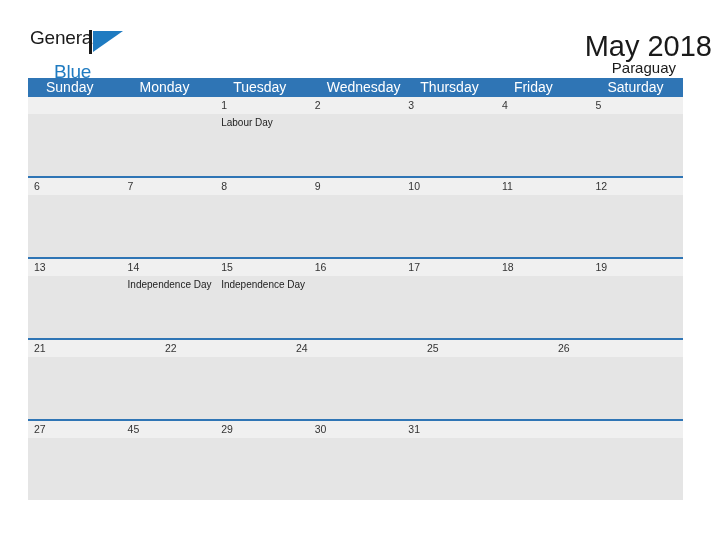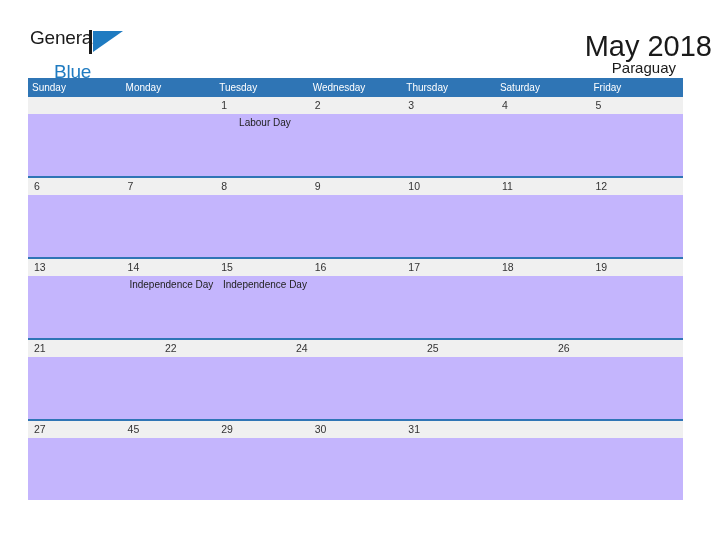--- a/index.html
+++ b/index.html
@@ -115,23 +115,23 @@
   }
 
   .weekday-row {
     display: flex;
     background: #2f75b5;
     height: 19px;
   }
   .weekday {
     flex: 1 1 0;
     color: #ffffff;
-    font-size: 10px;
+    font-size: 14px;
     line-height: 19px;
-    padding-left: 4px;
+    padding-left: 18px;
     box-sizing: border-box;
     white-space: nowrap;
     overflow: hidden;
   }
 
   .week-row {
     position: relative;
     height: 81px;
     border-bottom: 2px solid #2f75b5;
     box-sizing: border-box;
@@ -150,22 +150,21 @@
     font-size: 10.5px;
     line-height: 17px;
     color: #333333;
     padding-left: 6px;
     box-sizing: border-box;
   }
 
   .events-band {
     display: flex;
     height: 62px;
-    background: #c4b5fd;
-    text-align: center;
+    background: #e5e5e5;
   }
   .event-cell {
     flex: 1 1 0;
     padding-left: 6px;
     padding-top: 2px;
     box-sizing: border-box;
     font-size: 10px;
     line-height: 13px;
     color: #222222;
     overflow: hidden;
@@ -195,22 +194,22 @@
   </div>
 
   <div class="calendar">
 
     <div class="weekday-row">
       <div class="weekday">Sunday</div>
       <div class="weekday">Monday</div>
       <div class="weekday">Tuesday</div>
       <div class="weekday">Wednesday</div>
       <div class="weekday">Thursday</div>
+      <div class="weekday">Friday</div>
       <div class="weekday">Saturday</div>
-      <div class="weekday">Friday</div>
     </div>
 
     <div class="week-row">
       <div class="daynum-band">
         <div class="daynum"></div>
         <div class="daynum"></div>
         <div class="daynum">1</div>
         <div class="daynum">2</div>
         <div class="daynum">3</div>
         <div class="daynum">4</div>

